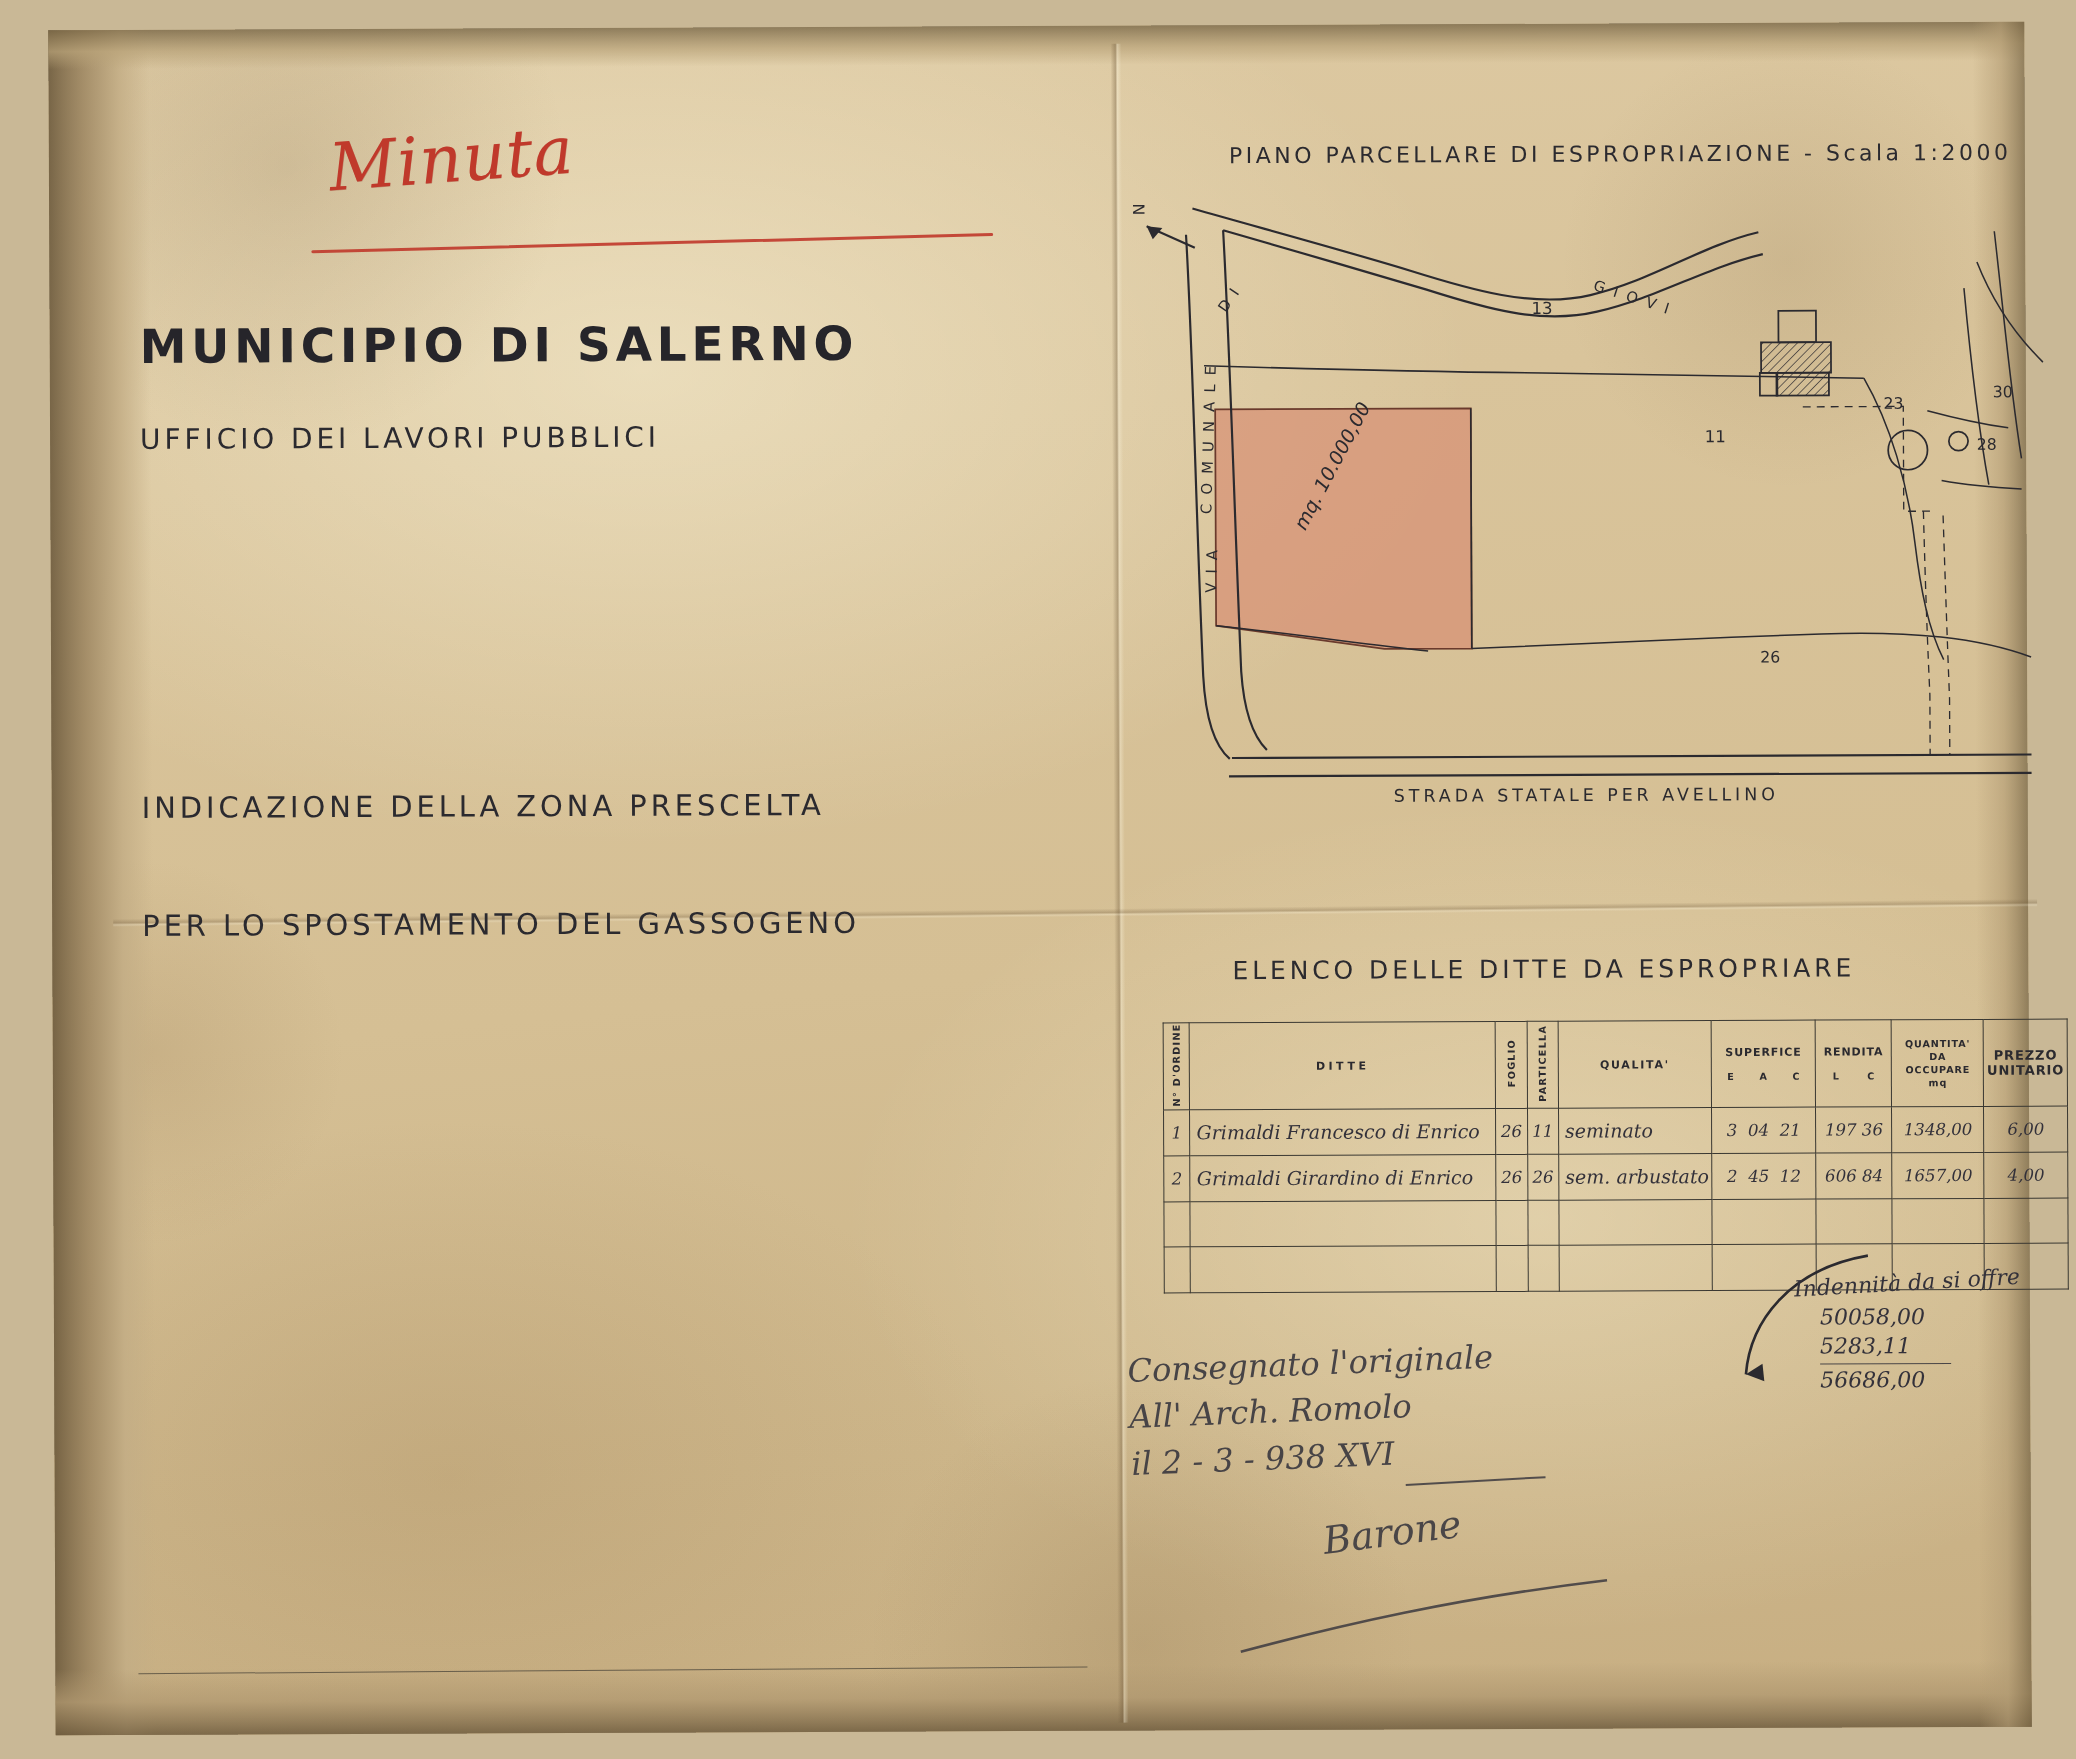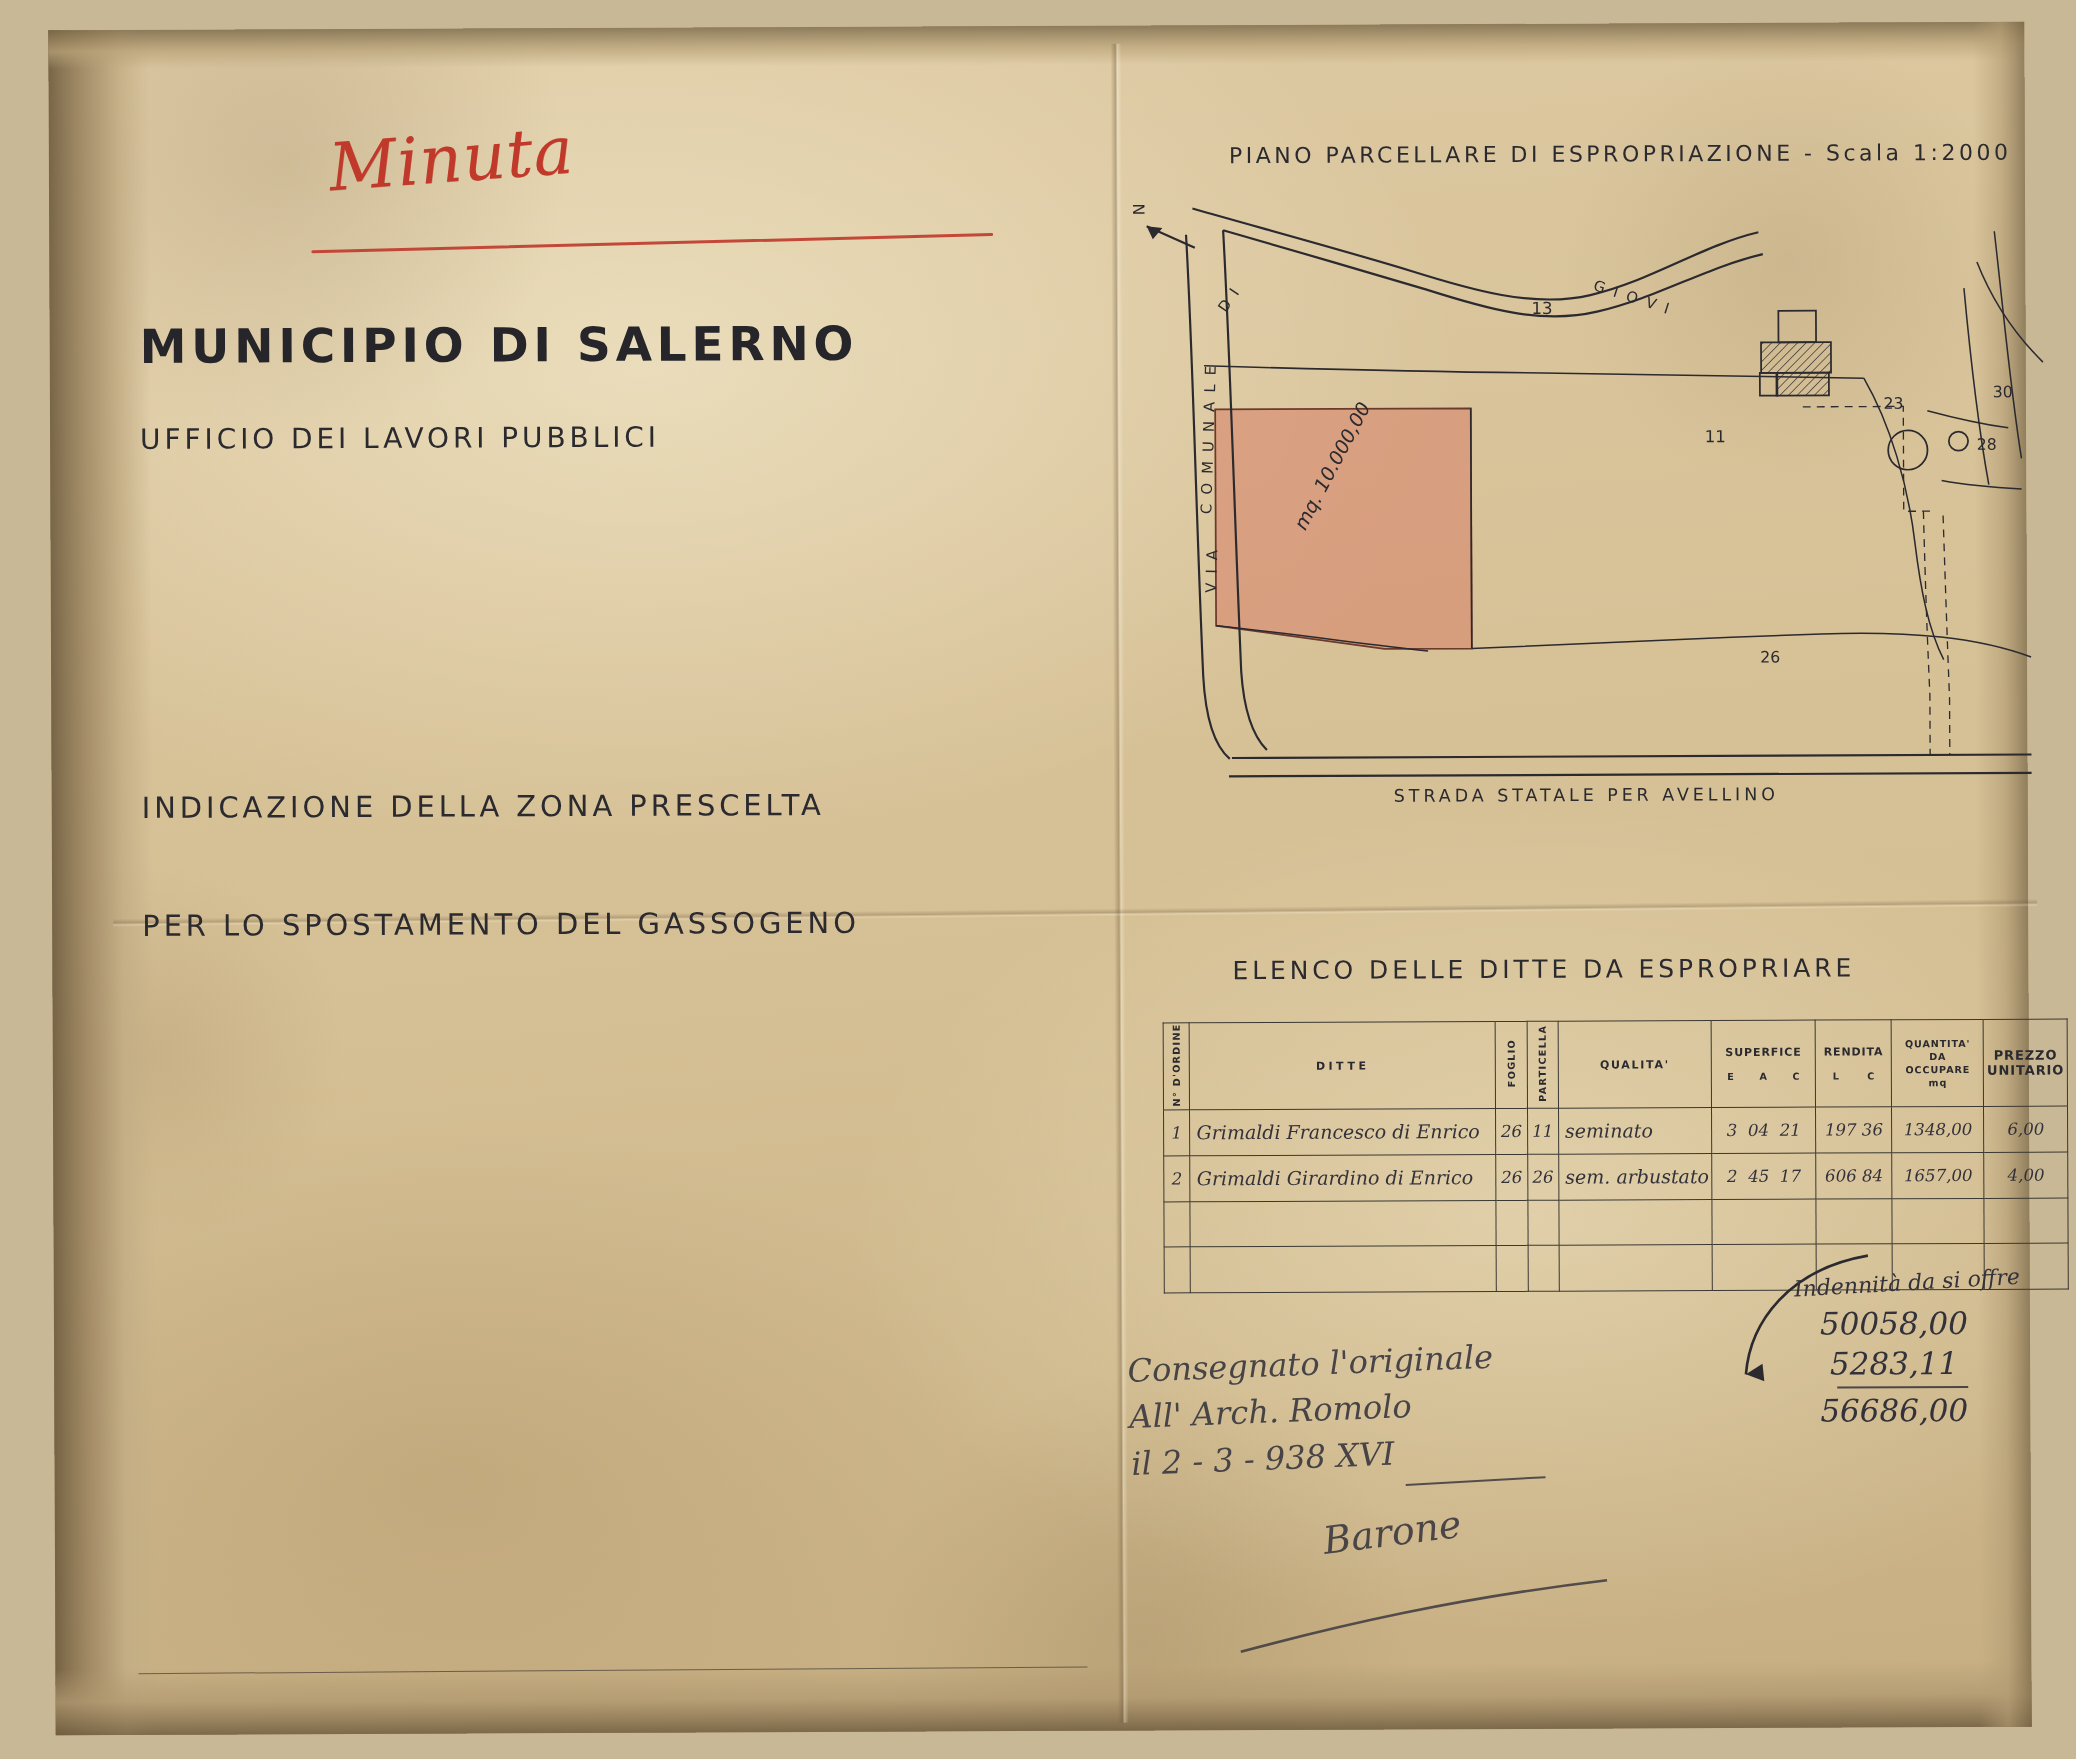--- a/index.html
+++ b/index.html
@@ -168,21 +168,21 @@
   }
   .tbl td.num{text-align:center;font-size:16.6px;}
   .tbl td.ditta{font-size:19px;padding-left:6.1px;white-space:nowrap;}
   .blank-row td{height:27px;}
   .sub-head{font-size:9.6px;letter-spacing:0.4px;}
 
   
   .totals{
     position:absolute;left:1766px;top:1281px;
     font-family:"DejaVu Serif",serif;font-style:italic;
-    font-size:31px;line-height:1.3;color:#33313a;text-align:center;
+    font-size:22px;line-height:1.3;color:#33313a;text-align:left;
   }
   .totals .rule{height:1.7px;background:#33313a;margin:2.6px 0 1.7px auto;width:131px;opacity:.85;}
   .totals-label{
     position:absolute;left:1740px;top:1248px;
     font-family:"DejaVu Serif",serif;font-style:italic;font-size:22px;color:#33313a;
     transform:rotate(-3deg);white-space:nowrap;
   }
   .curve-arrow{position:absolute;left:1683px;top:1220px;width:210px;height:149px;}
 
   
@@ -360,21 +360,21 @@
             <td class="num">1348,00</td>
             <td class="num">6,00</td>
           </tr>
           <tr>
             <td class="num">2</td>
             <td class="ditta">Grimaldi Girardino di Enrico</td>
             <td class="num">26</td>
             <td class="num">26</td>
             <td class="ditta">sem. arbustato</td>
             <td class="num">
-              <span>2</span>&nbsp;&nbsp;<span>45</span>&nbsp;&nbsp;<span>17</span>
+              <span>2</span>&nbsp;&nbsp;<span>45</span>&nbsp;&nbsp;<span>12</span>
             </td>
             <td class="num">
               <span>606</span>&nbsp;<span>84</span>
             </td>
             <td class="num">1657,00</td>
             <td class="num">4,00</td>
           </tr>
           <tr class="blank-row">
             <td></td>
               <td></td>

